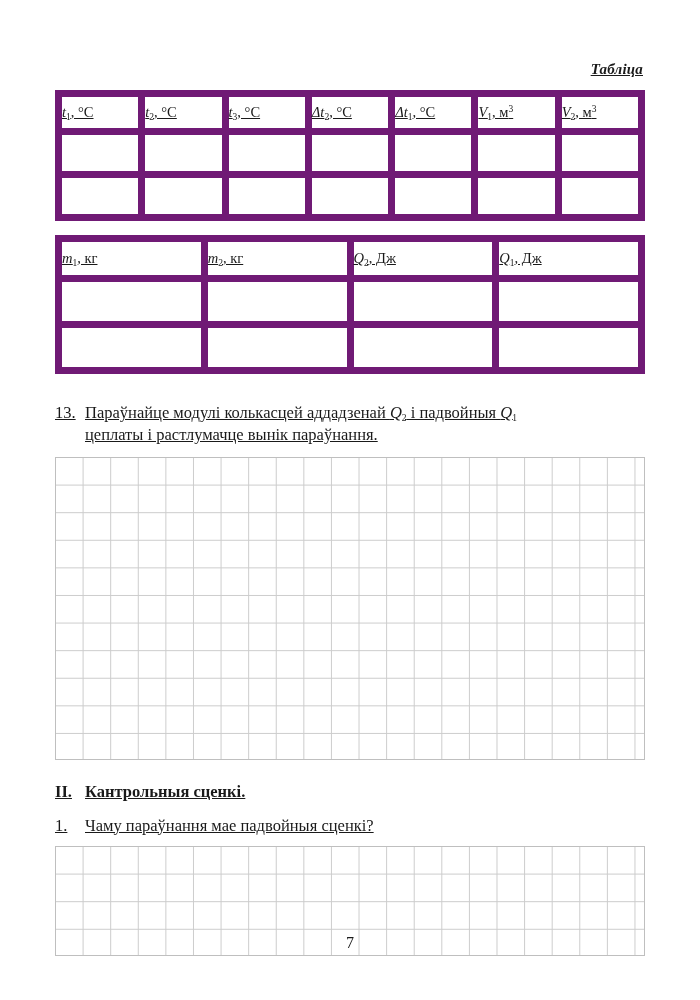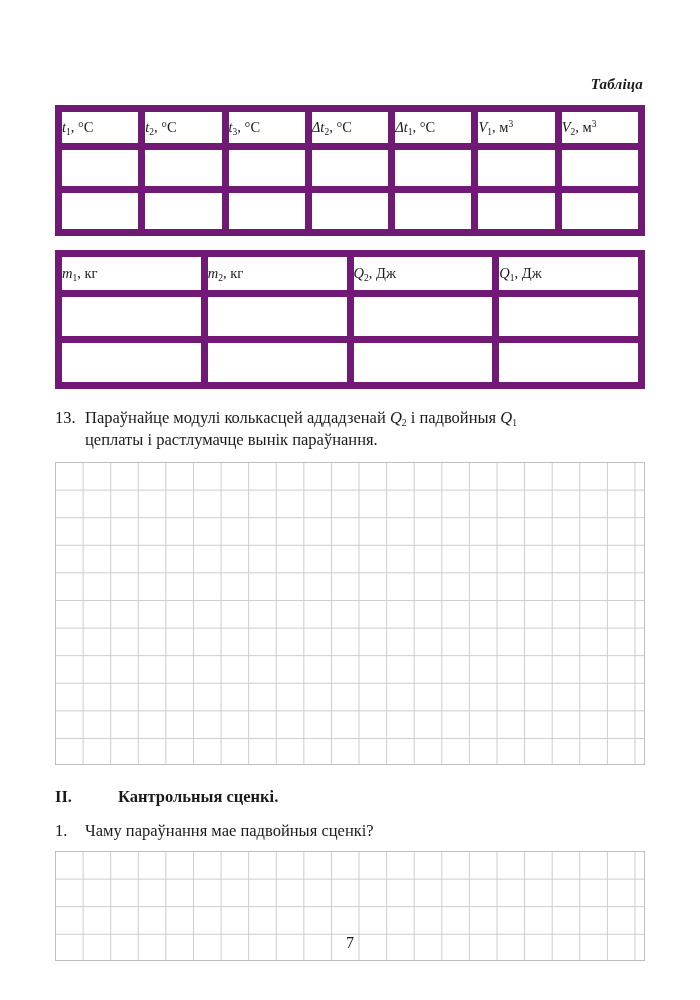--- a/index.html
+++ b/index.html
@@ -13,21 +13,22 @@
     font-family: "Liberation Serif", serif;
     color: #1a1a1a;
     position: relative;
     overflow: hidden;
   }
   .page {
     position: relative;
     width: 700px;
     height: 1000px;
     box-sizing: border-box;
-    padding: 18px 55px;
+    padding: 3px 55px;
+    text-decoration: underline;
   }
 
   
   .caption {
     text-align: right;
     font-weight: bold;
     font-style: italic;
     font-size: 15px;
     padding-top: 58px;
     padding-right: 2px;
@@ -62,21 +63,21 @@
   }
   table.data.second tbody td {
     height: 39px;
   }
   .it { font-style: italic; }
   sub { font-size: 9.5px; vertical-align: baseline; position: relative; top: 3px; }
   sup { font-size: 9.5px; vertical-align: baseline; position: relative; top: -5px; }
 
   
   .task {
-    margin-top: 18px;
+    margin-top: 28px;
     font-size: 16.5px;
     line-height: 1.35;
     display: flex;
     align-items: flex-start;
   }
   .task .num {
     width: 30px;
     flex: 0 0 30px;
   }
   .task .txt {
@@ -97,21 +98,20 @@
   .grid.big { height: 303px; }
   .grid.small { height: 110px; }
 
   
   .section-head {
     margin-top: 22px;
     font-size: 16.5px;
     font-weight: bold;
     display: flex;
     align-items: baseline;
-    gap: 33px;
   }
   .section-head .rn {
     width: 30px;
     flex: 0 0 30px;
   }
   .question {
     margin-top: 14px;
     font-size: 16.5px;
     display: flex;
     align-items: baseline;

